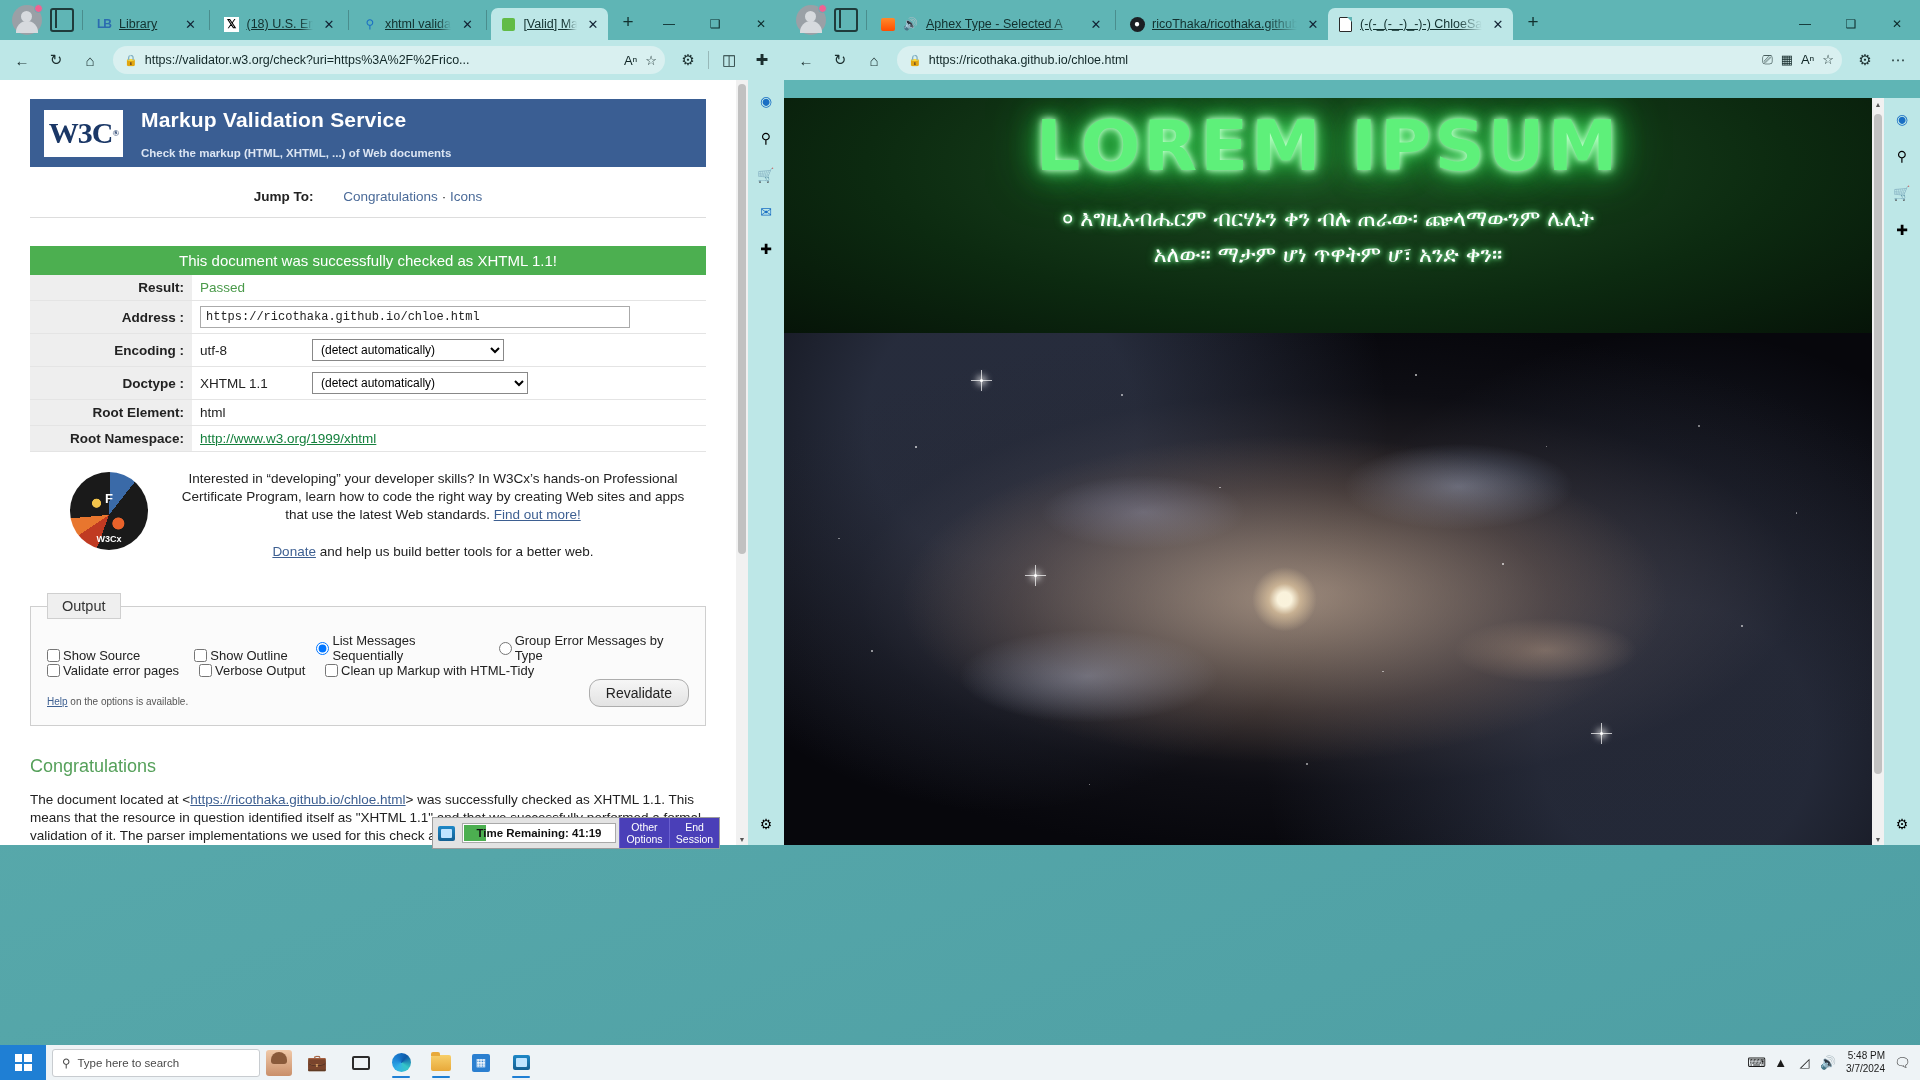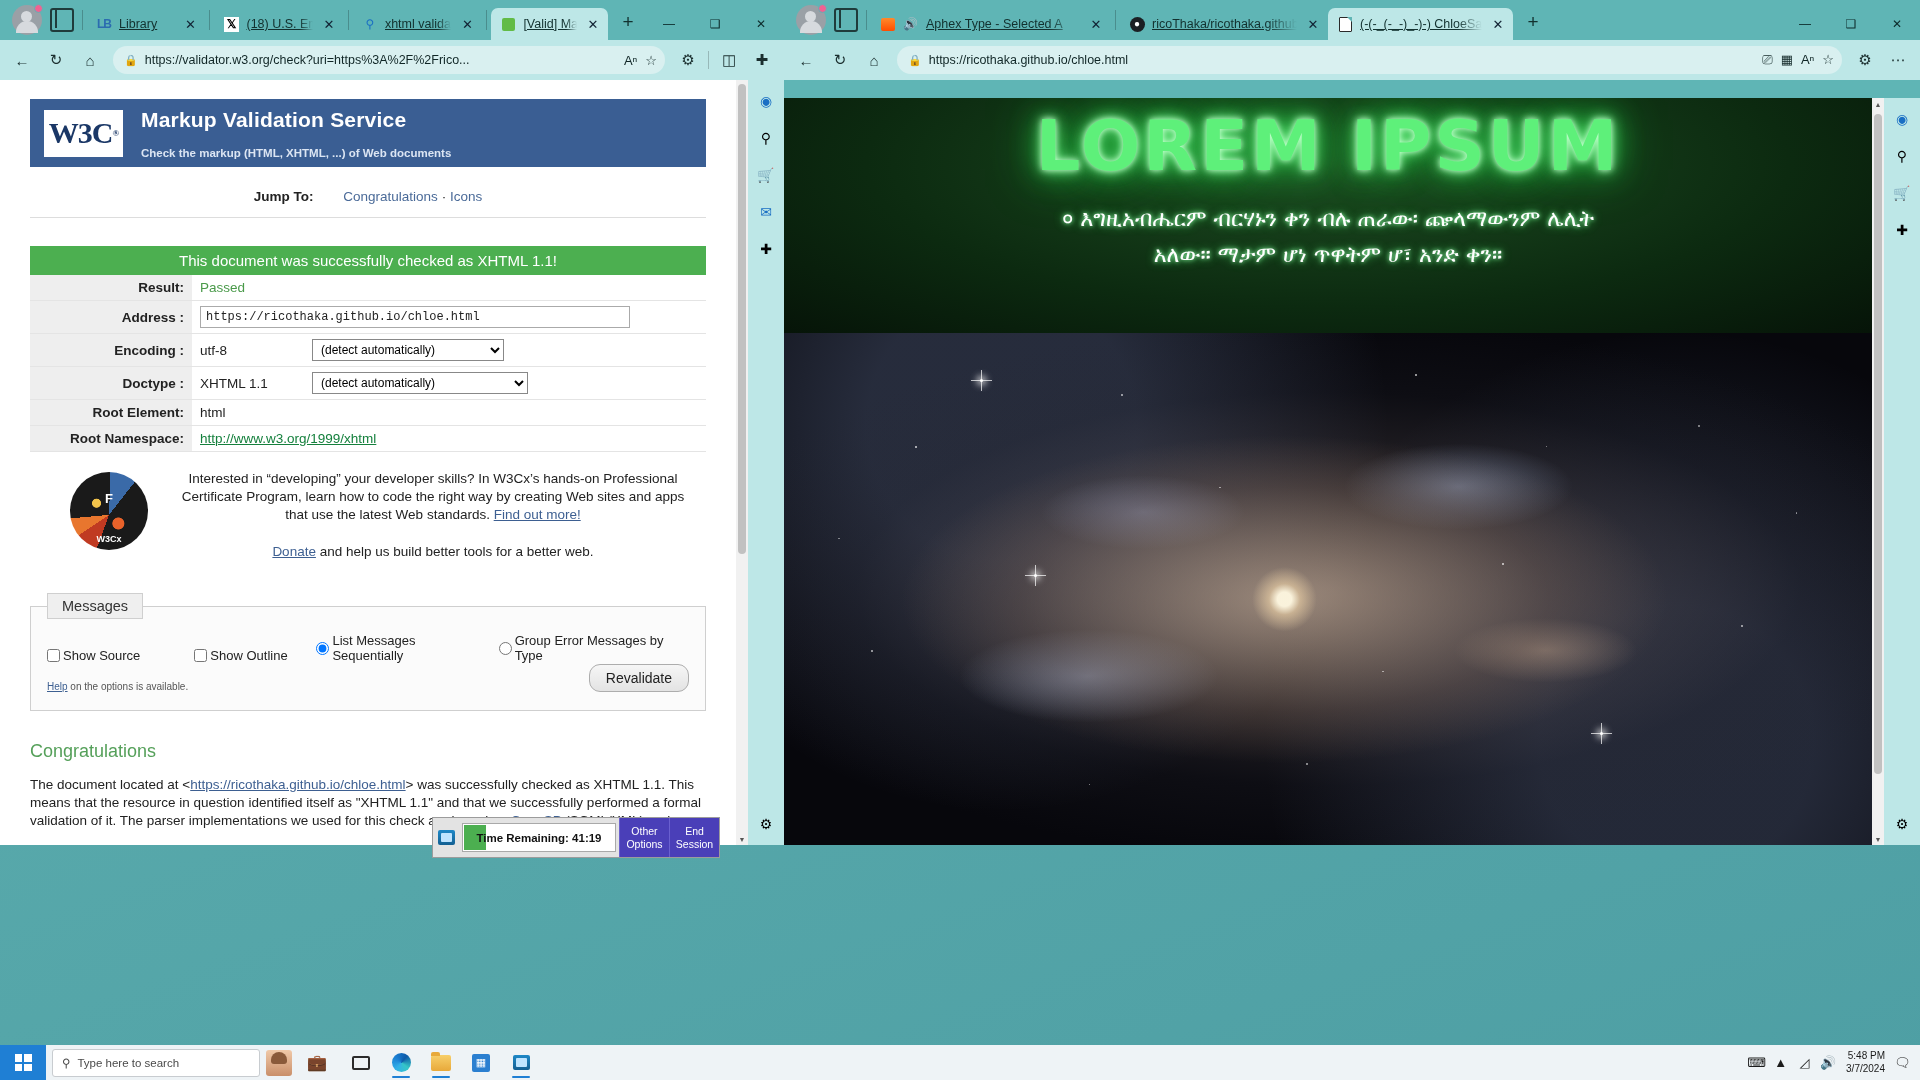--- a/index.html
+++ b/index.html
@@ -506,21 +506,21 @@
   .bigstar::before, .bigstar::after {
     content:""; position:absolute; background: rgba(255,255,255,0.7);
   }
   .bigstar::before { left:-9px; top:1px; width:21px; height:1px; }
   .bigstar::after { top:-9px; left:1px; width:1px; height:21px; }
 
   
   #screentime {
     position: absolute;
     left: 432px; top: 817px;
-    width: 288px; height: 41px;
+    width: 288px; height: 32px;
     background: #e3e3e3;
     border: 1px solid #9c9c9c;
     display: flex;
     align-items: stretch;
     z-index: 30;
     font-size: 11.5px;
   }
   #screentime .st-icon {
     width: 26px;
     display: flex; align-items: center; justify-content: center;
@@ -839,37 +839,51 @@
               <span>Interested in “developing” your developer skills? In W3Cx’s hands-on Professional</span>
               <span>Certificate Program, learn how to code the right way by creating Web sites and apps that</span>
               <span>use the latest Web standards. </span><a href="#">Find out more!</a>
               <div class="donate-line">
                 <a href="#">Donate</a><span> and help us build better tools for a better web.</span>
               </div>
             </div>
           </div>
 
           <fieldset class="options">
-            <legend>Messages</legend>
+            <legend>Output</legend>
             <div class="optrow">
               <label class="oc c1">
                 <input type="checkbox" style="">
                 <span>Show Source</span>
               </label>
               <label class="oc c2">
                 <input type="checkbox" style="">
                 <span>Show Outline</span>
               </label>
               <label class="oc" style="margin-right:14px">
                 <input type="radio" name="msgmode" checked="" style="">
                 <span>List Messages Sequentially</span>
               </label>
               <label class="oc">
                 <input type="radio" name="msgmode" style="">
                 <span>Group Error Messages by Type</span>
+              </label>
+            </div>
+            <div class="optrow">
+              <label class="oc c1">
+                <input type="checkbox" style="">
+                <span>Validate error pages</span>
+              </label>
+              <label class="oc c2">
+                <input type="checkbox" style="">
+                <span>Verbose Output</span>
+              </label>
+              <label class="oc">
+                <input type="checkbox" style="">
+                <span>Clean up Markup with HTML-Tidy</span>
               </label>
             </div>
             <div class="optfooter">
               <div class="opt-help">
                 <a href="#">Help</a><span> on the options is available.</span>
               </div>
               <div class="revalidate-wrap">
                 <button class="btn-revalidate">Revalidate</button>
               </div>
             </div>

